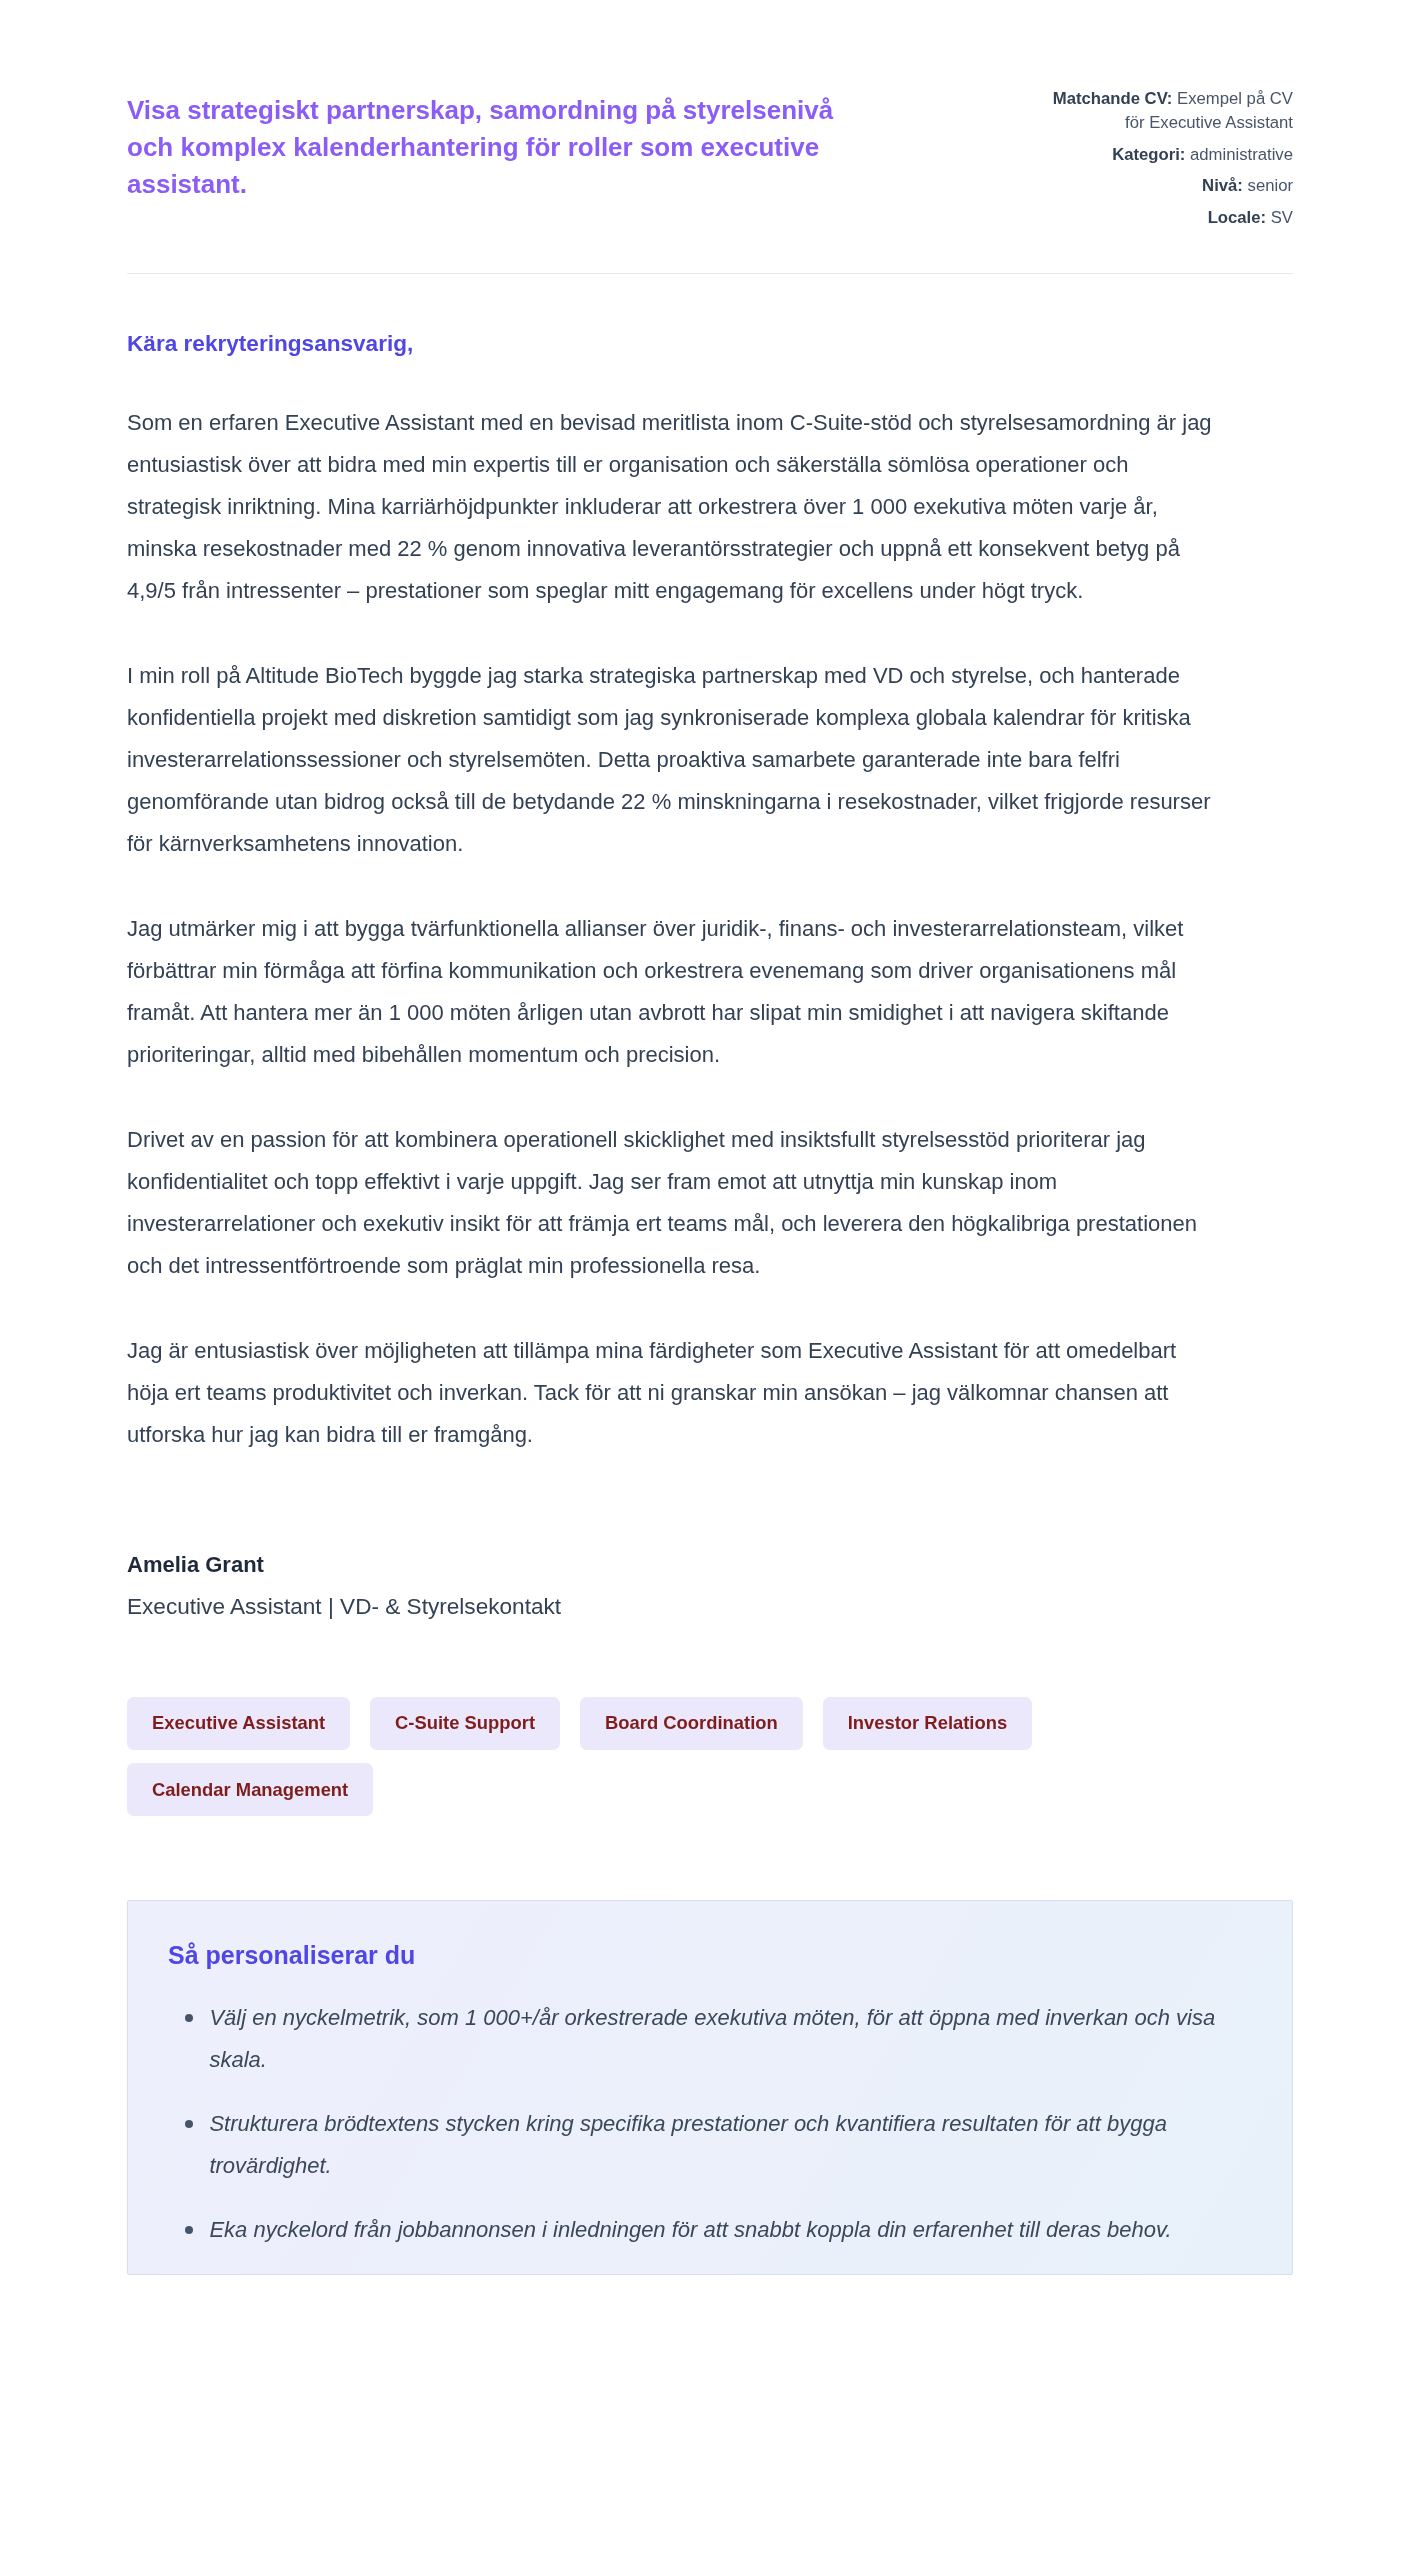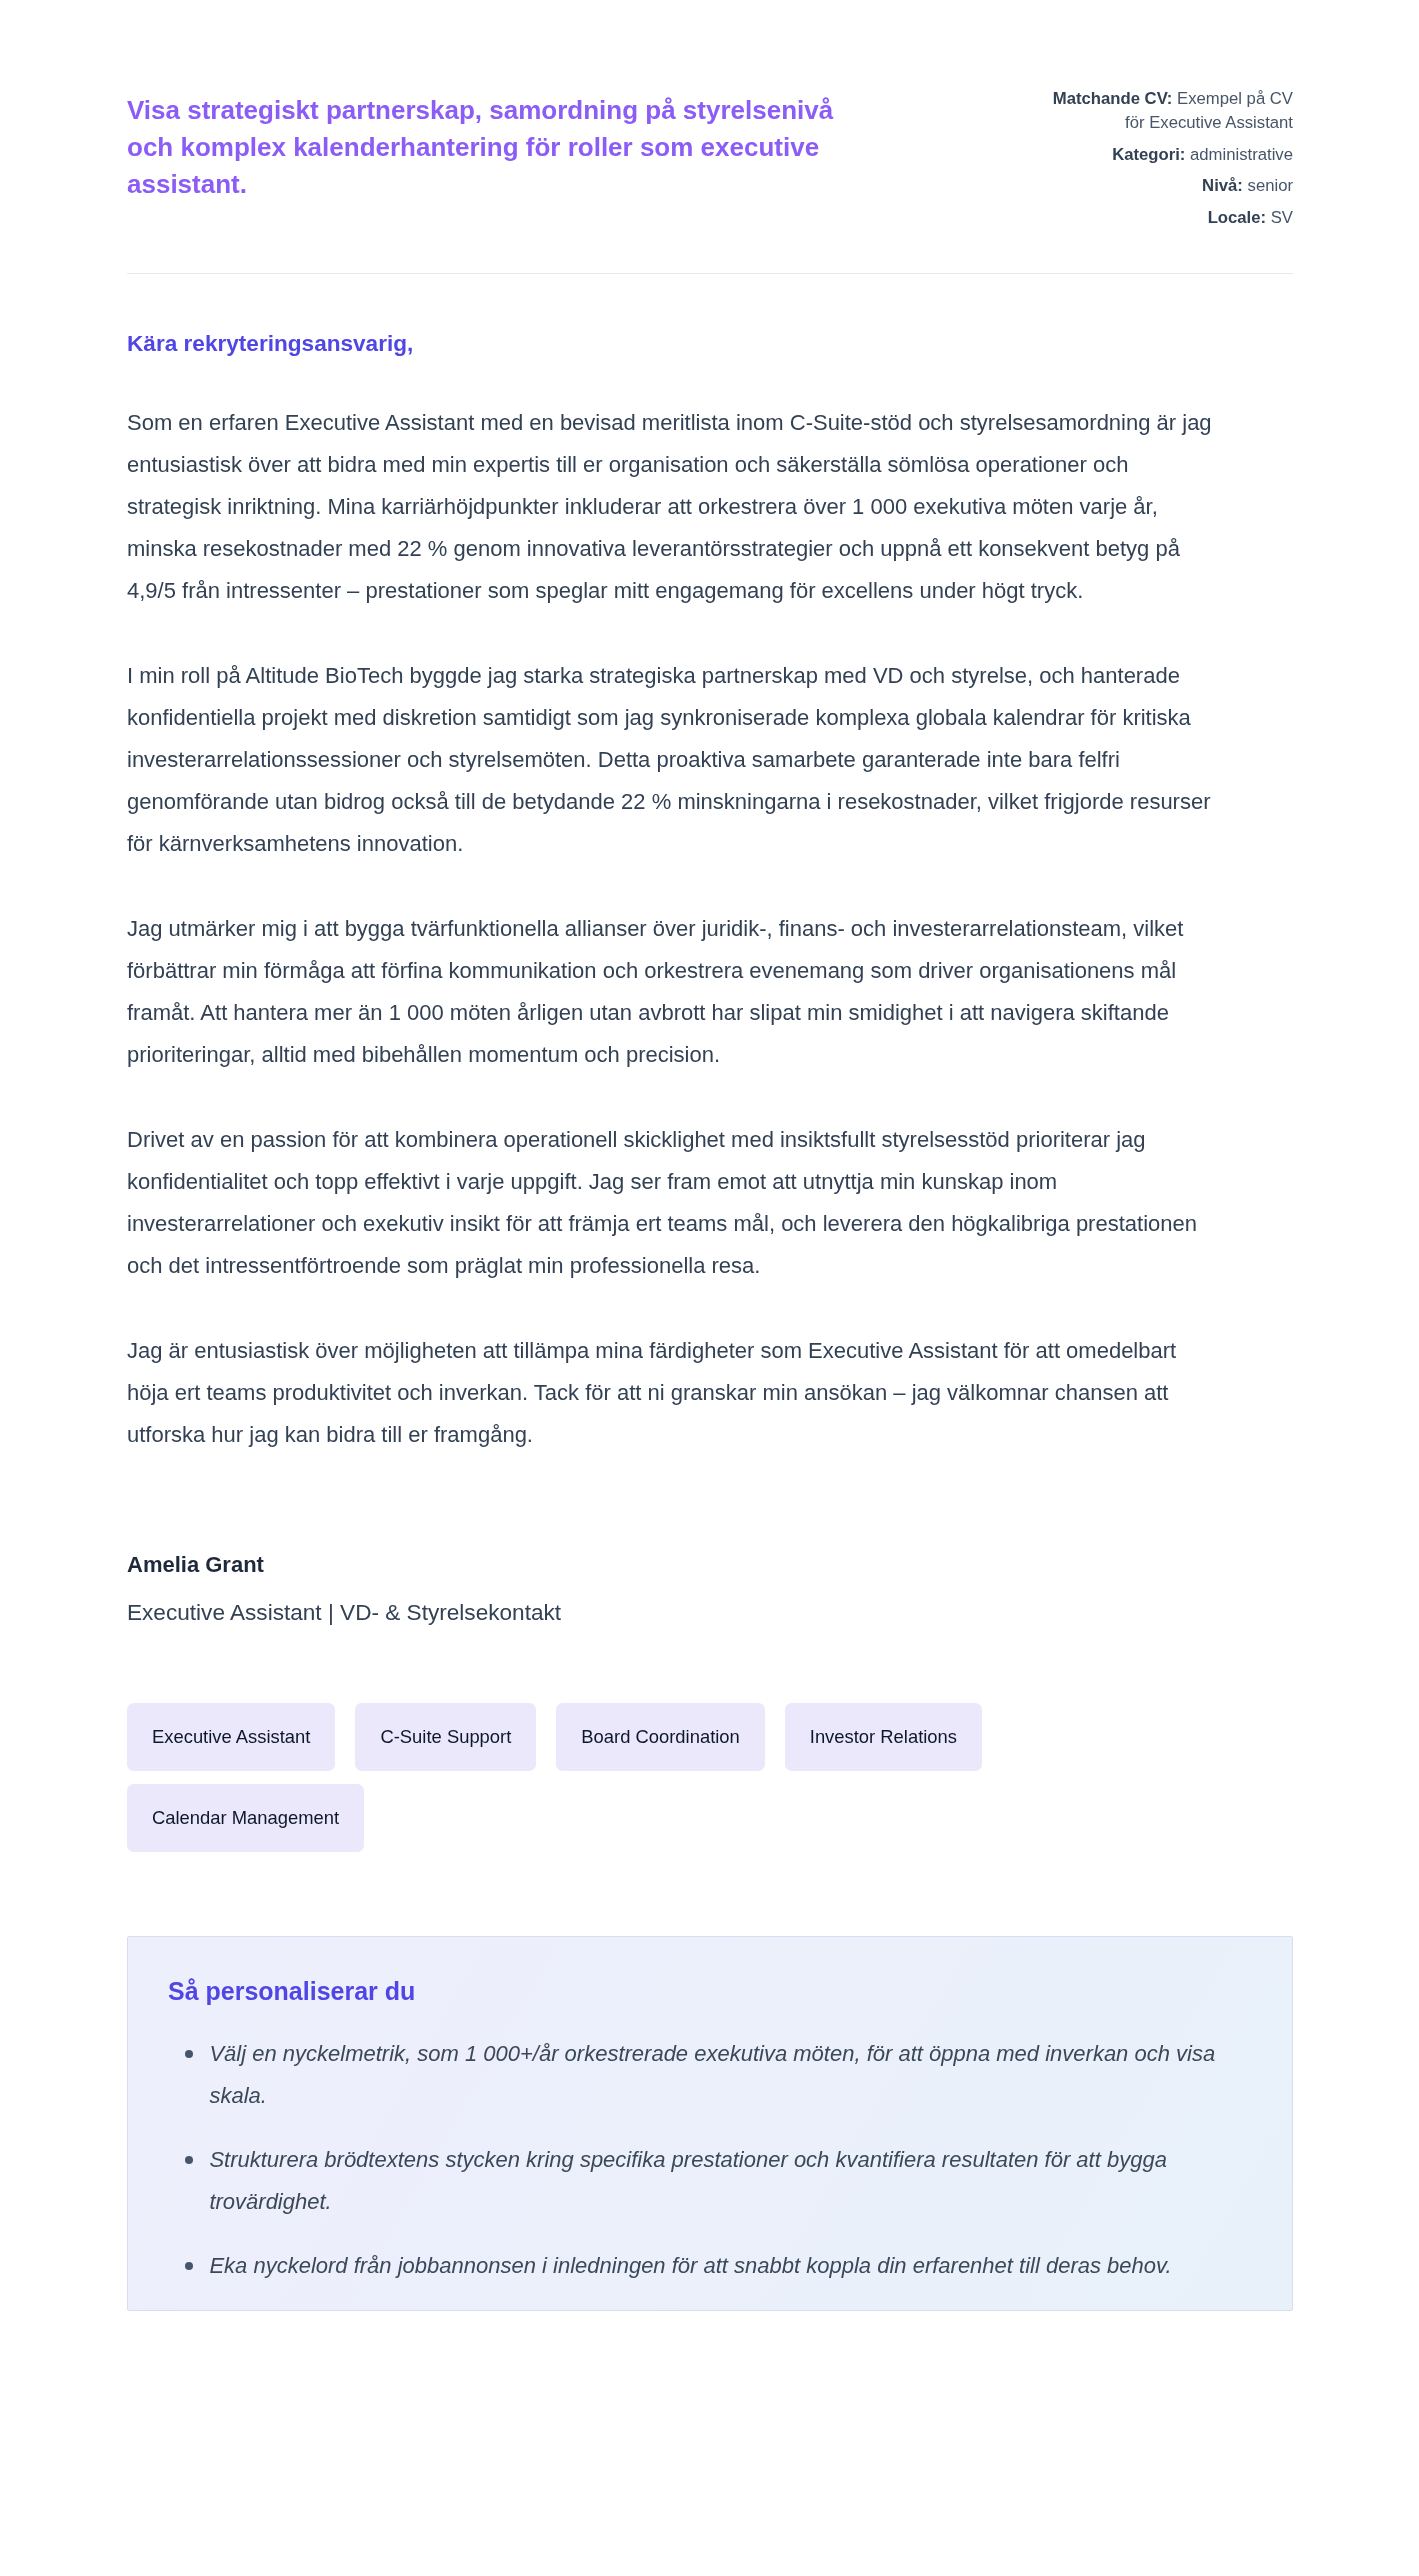--- a/index.html
+++ b/index.html
@@ -72,43 +72,43 @@
     font-weight: 400;
   }
   .signature { margin-top: 94px; }
   .signature-name {
     color: #1e293b;
     font-size: 22px;
     font-weight: 700;
     line-height: 30px;
   }
   .signature-role {
-    margin-top: 18px;
+    margin-top: 12px;
     color: #334155;
     font-size: 22.6px;
     line-height: 30px;
   }
 
   
   .tags {
     margin-top: 75px;
     display: flex;
     flex-wrap: wrap;
     gap: 13.4px 20px;
     max-width: 1086px;
   }
   .tag {
     display: inline-flex;
     align-items: center;
-    height: 68px;
+    height: 53px;
     padding: 0 25px;
     background: #eae8fa;
-    color: #0f172a;
+    color: #7f1d1d;
     font-size: 18.4px;
-    font-weight: 400;
+    font-weight: 700;
     border-radius: 6.7px;
     white-space: nowrap;
     cursor: pointer;
   }
 
   
   .tips-card {
     margin-top: 84px;
     border: 0.8px solid #d8dcf2;
     border-radius: 2px;

